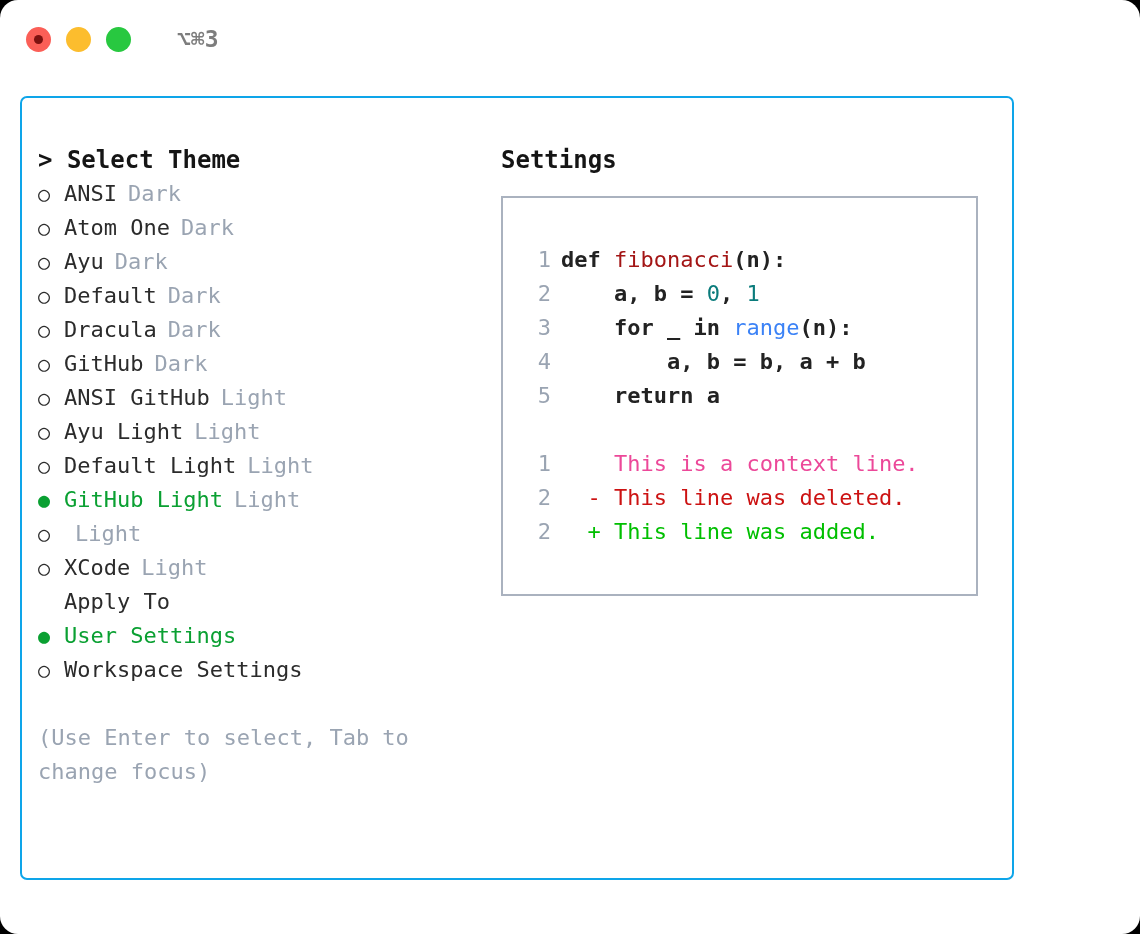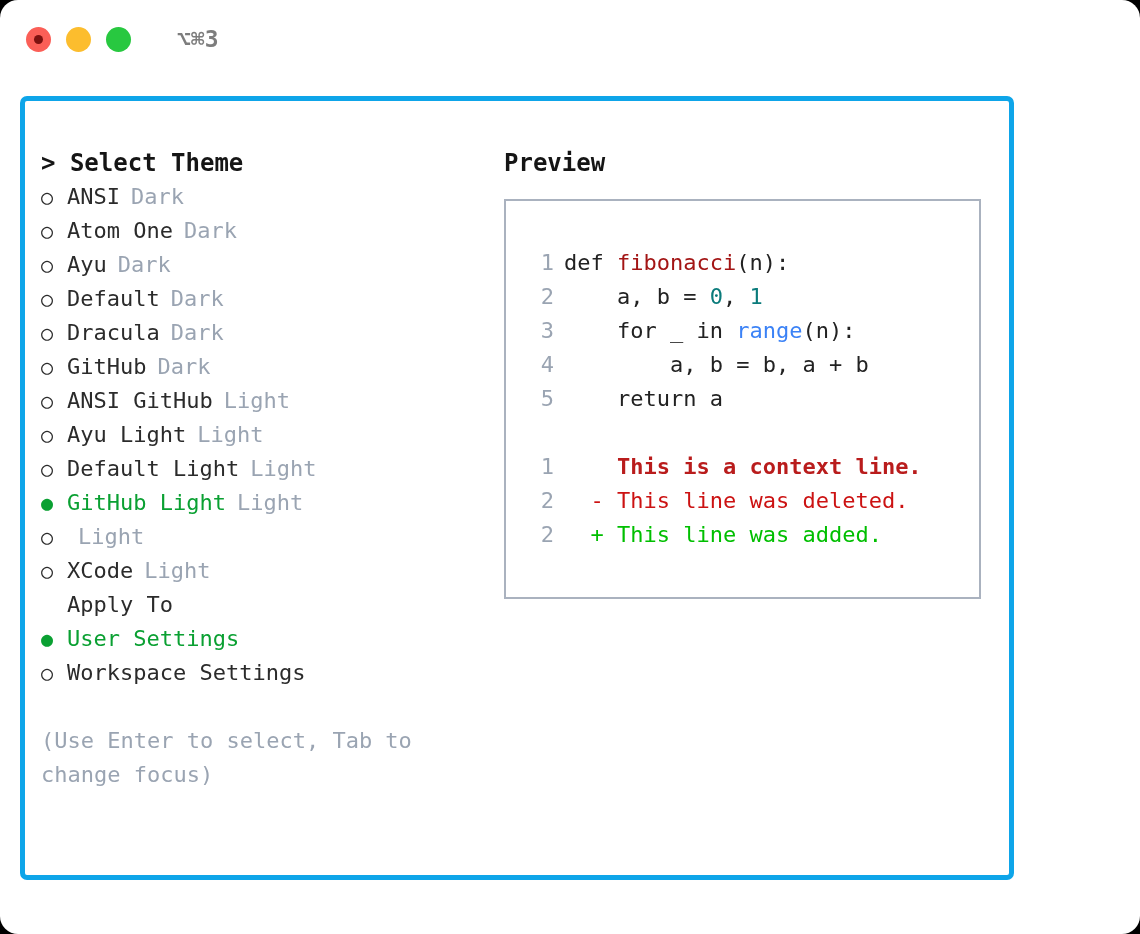--- a/index.html
+++ b/index.html
@@ -67,21 +67,21 @@
     line-height: 1;
   }
 
   
   .panel {
     position: absolute;
     left: 20px;
     top: 96px;
     width: 994px;
     height: 784px;
-    border: 5px solid #0ea5e9;
+    border: 2px solid #0ea5e9;
     border-radius: 7px;
     box-sizing: border-box;
     background: #ffffff;
   }
 
   
   .col-left {
     position: absolute;
     left: 16px;
     top: 45px;
@@ -162,26 +162,26 @@
     white-space: pre;
     padding-left: 20px;
   }
   .gutter {
     color: #9aa4b2;
     width: 28px;
     flex: 0 0 28px;
     text-align: right;
     margin-right: 10px;
   }
-  .code-text { color: #222222; }
+  .code-text { color: #222222; font-weight: bold; }
   .tok-fn   { color: #a31515; }
   .tok-num  { color: #0a7b7b; }
   .tok-call { color: #3b82f6; }
   .spacer-line { height: 34px; }
-  .diff-ctx { color: #b91c1c; font-weight: bold; }
+  .diff-ctx { color: #ec4899; }
   .diff-del { color: #cc1212; }
   .diff-add { color: #00bf00; text-align: right; }
 </style>
 </head>
 <body>
 
 <div class="page">
 
   <div class="titlebar">
     <div class="lights">
@@ -217,21 +217,21 @@
         <div id="apply-list">
             <div class="row selected"><span class="bullet">●</span><span class="label">User Settings</span></div>
             <div class="row"><span class="bullet">○</span><span class="label">Workspace Settings</span></div>
           </div>
       </div>
 
       <div class="hint">(Use Enter to select, Tab to change focus)</div>
     </div>
 
     <div class="col-right">
-      <div class="heading">Preview</div>
+      <div class="heading">Settings</div>
       <div class="preview-box">
         <div id="code-block">
             <div class="code-line"><span class="gutter">1</span><span><span class="code-text">def </span><span class="tok-fn">fibonacci</span><span class="code-text">(n):</span></span></div>
             <div class="code-line"><span class="gutter">2</span><span><span class="code-text">    a, b = </span><span class="tok-num">0</span><span class="code-text">, </span><span class="tok-num">1</span></span></div>
             <div class="code-line"><span class="gutter">3</span><span><span class="code-text">    for _ in </span><span class="tok-call">range</span><span class="code-text">(n):</span></span></div>
             <div class="code-line"><span class="gutter">4</span><span><span class="code-text">        a, b = b, a + b</span></span></div>
             <div class="code-line"><span class="gutter">5</span><span><span class="code-text">    return a</span></span></div>
           </div>
         <div class="spacer-line"></div>
         <div id="diff-block">

